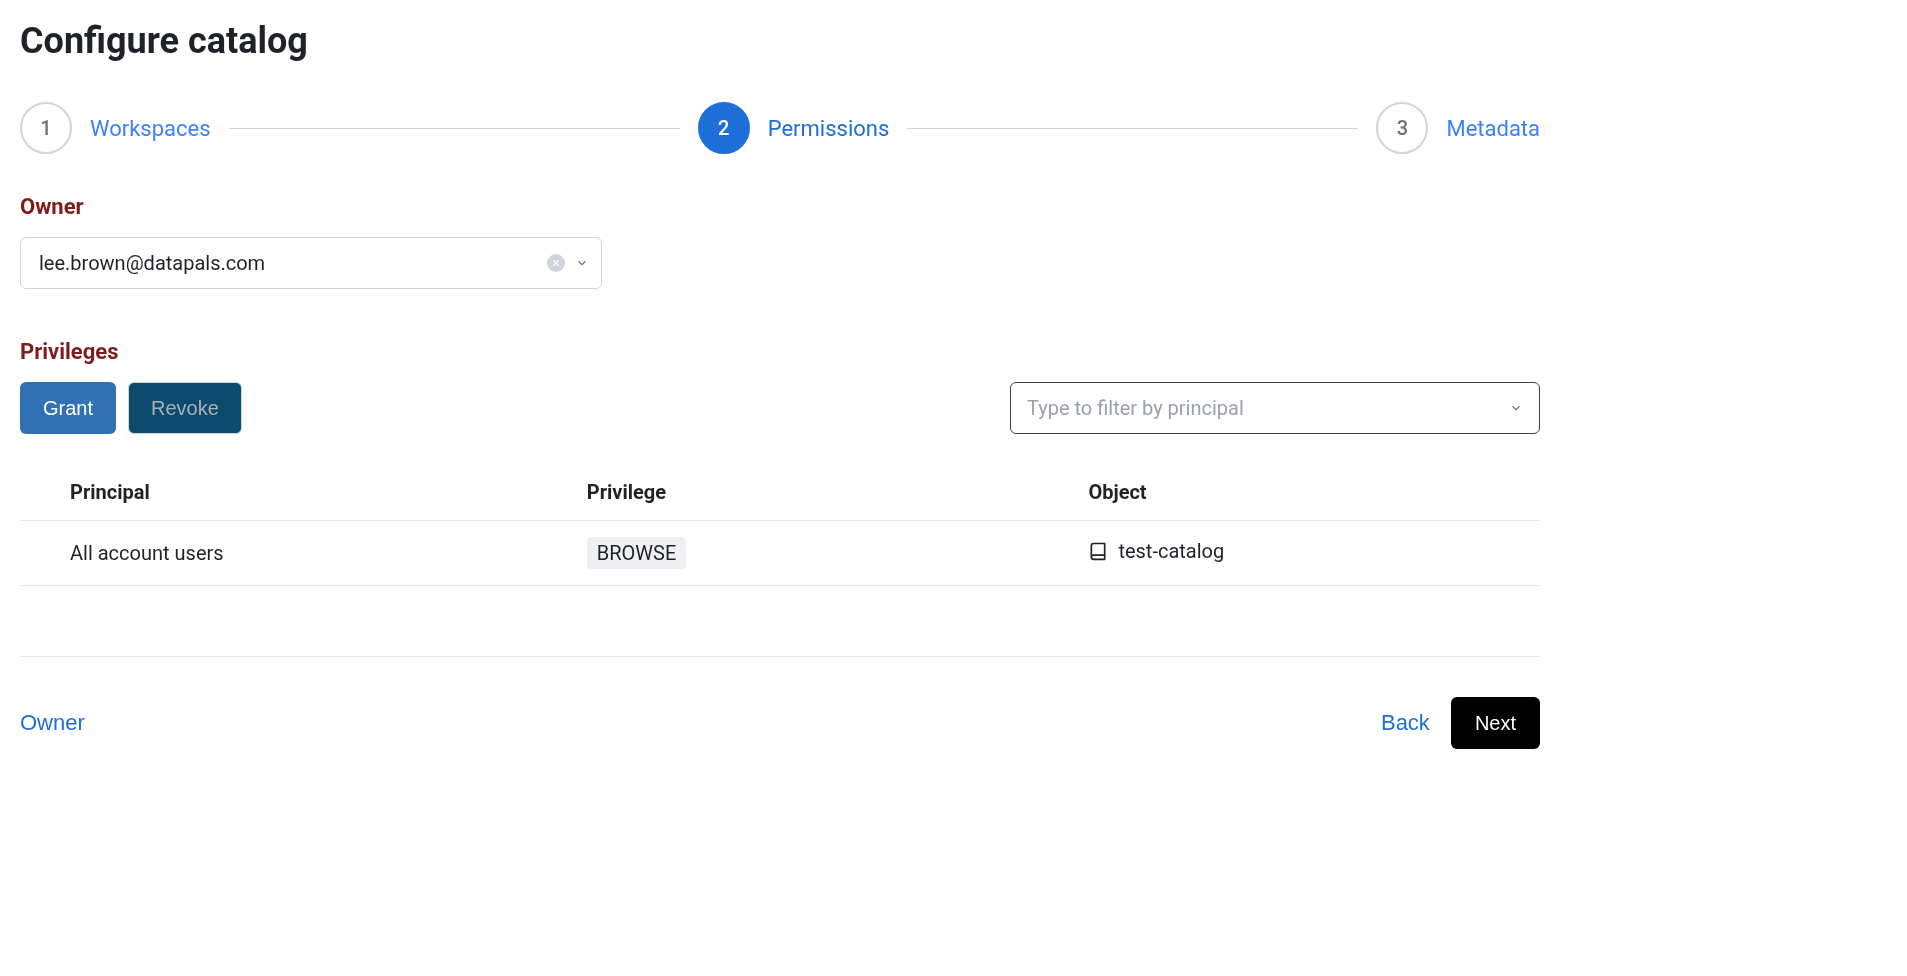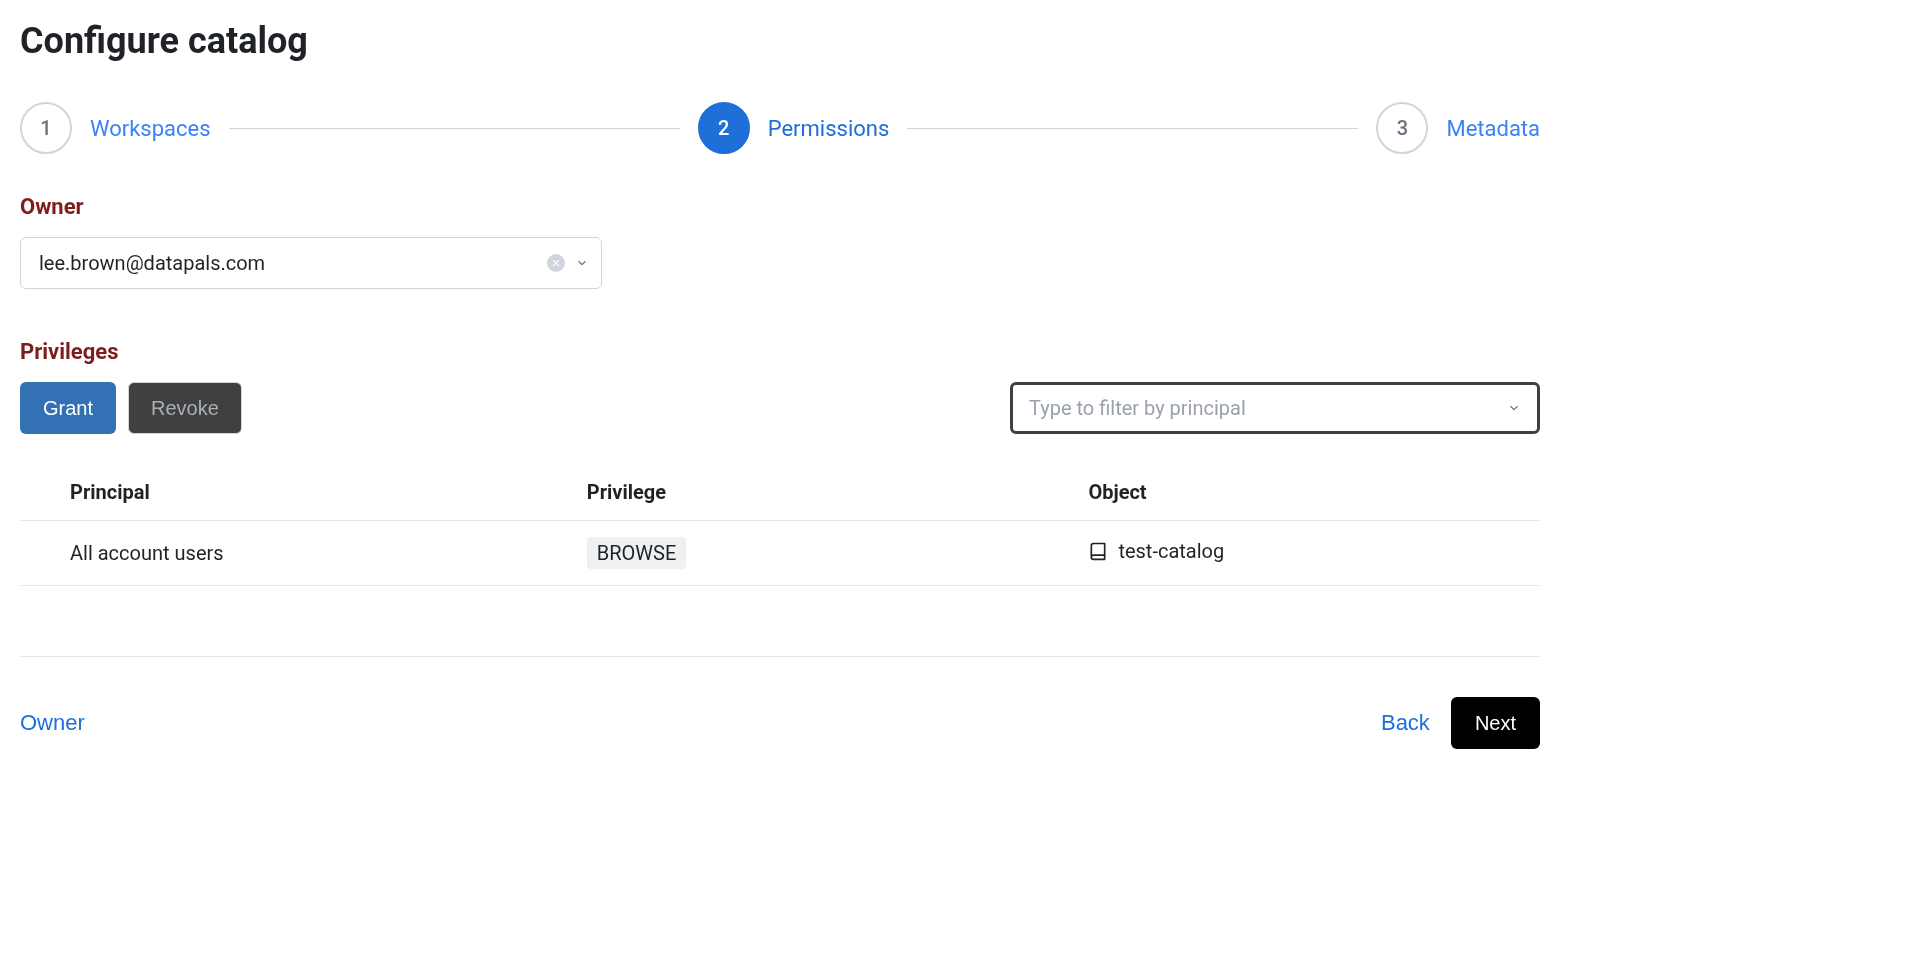--- a/index.html
+++ b/index.html
@@ -133,28 +133,28 @@
       border: 1px solid transparent;
       display: inline-flex;
       align-items: center;
       justify-content: center;
     }
     .btn-primary {
       background: #3272b4;
       color: #fff;
     }
     .btn-outline {
-      background: #404040;
+      background: #0c4a6e;
       color: #aab0b8;
       border-color: #d0d5dd;
     }
     .filter-select {
       width: 530px;
       height: 52px;
-      border: 3px solid #404040;
+      border: 1px solid #404040;
       border-radius: 6px;
       display: flex;
       align-items: center;
       justify-content: space-between;
       padding: 0 16px;
     }
     .filter-placeholder {
       font-size: 20px;
       color: #9aa1ab;
     }

